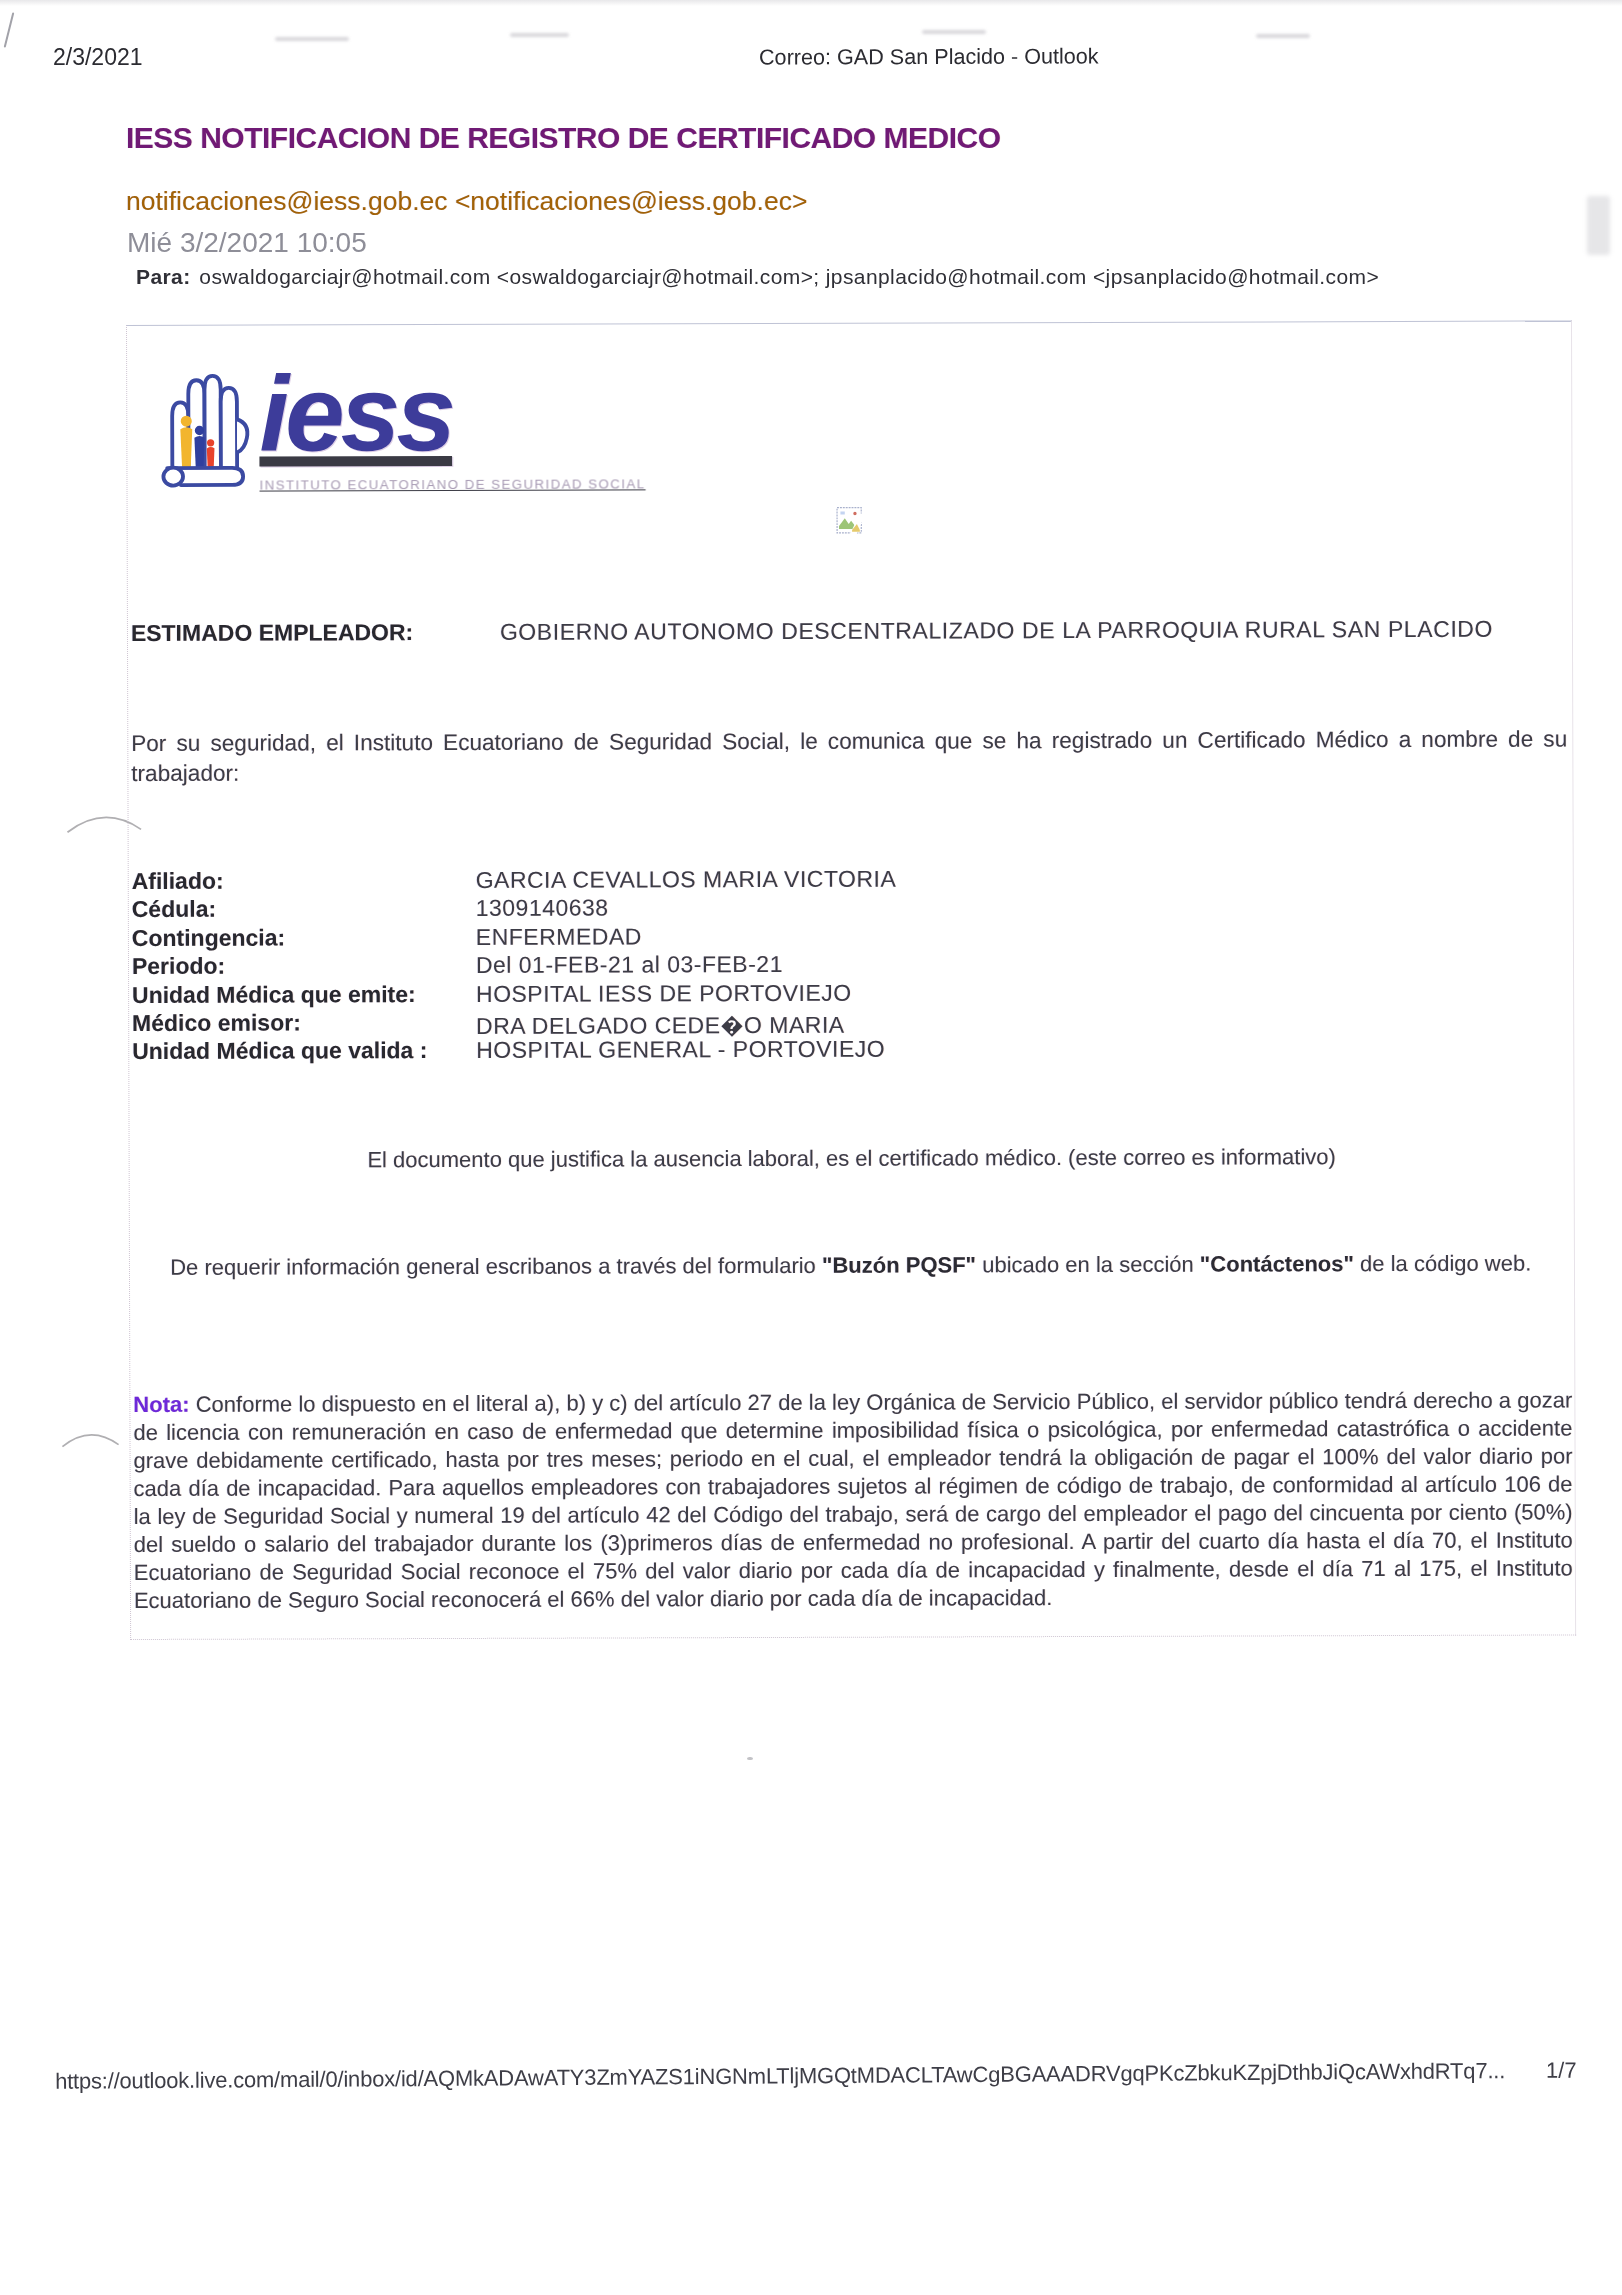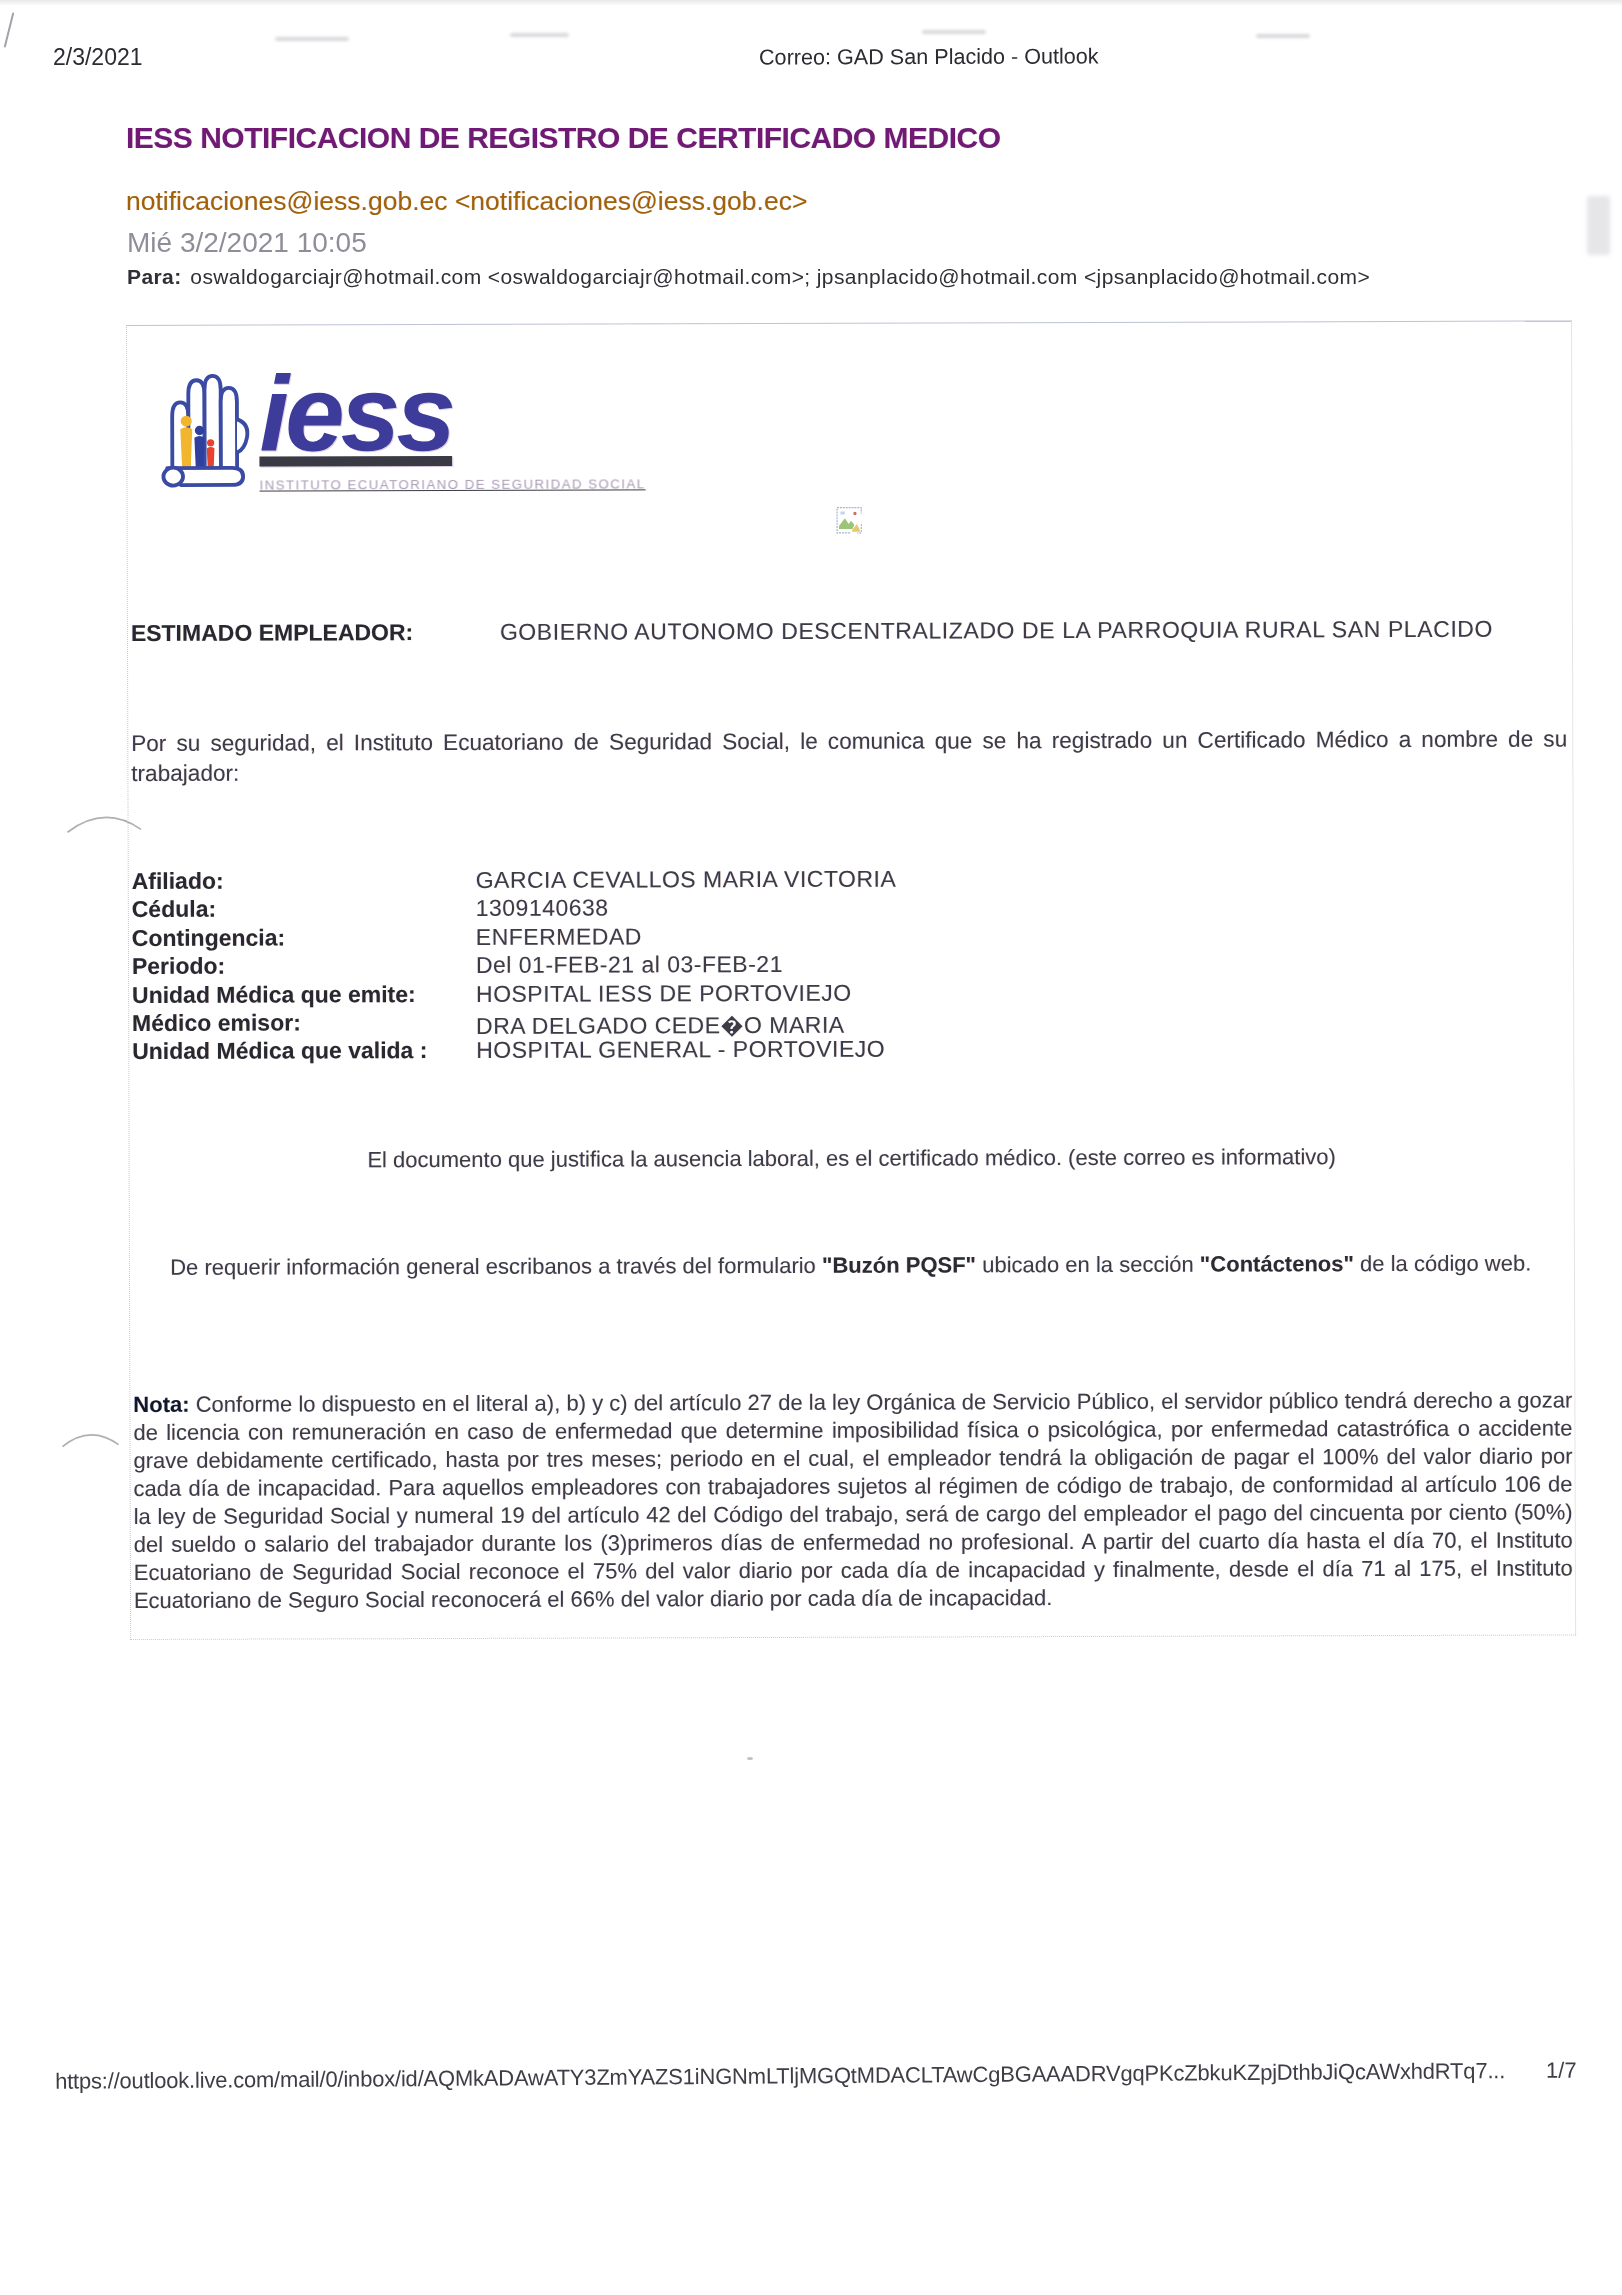--- a/index.html
+++ b/index.html
@@ -22,21 +22,21 @@
 
   
   .hdr-date{position:absolute;left:53px;top:44px;font-size:23px;color:#2b2b31;}
   .hdr-title{position:absolute;left:759px;top:44px;font-size:21.6px;color:#2b2b31;transform:rotate(-.2deg);}
 
   
   .subject{position:absolute;left:126px;top:121px;font-size:30px;font-weight:700;
     letter-spacing:-0.5px;color:#701a75;}
   .from{position:absolute;left:126px;top:186px;font-size:26.5px;color:#a16207;}
   .sent{position:absolute;left:127px;top:227px;font-size:28px;color:#8e8e98;}
-  .para-row{position:absolute;left:127px;top:265px;font-size:21px;color:#2f2f36;letter-spacing:0.4px;}
+  .para-row{position:absolute;left:136px;top:265px;font-size:21px;color:#2f2f36;letter-spacing:0.4px;}
   .para-row .lbl{font-weight:700;margin-right:8.8px;}
 
   
   .msg-box{position:absolute;left:126px;top:325px;width:1446px;height:1315px;
     border:1px dotted #cfc5d2;border-top:1.5px solid #bfc3d5;box-sizing:border-box;
     transform:rotate(-.18deg);transform-origin:0 0;}
   .logo{position:absolute;left:27px;top:25.5px;display:flex;align-items:flex-start;}
   .logo svg.hand{width:98px;height:143px;}
   .wordmark-col{margin-left:7px;margin-top:13.7px;text-decoration:underline;}
   .wordmark{font-size:107px;line-height:98px;font-weight:800;font-style:italic;
@@ -57,21 +57,21 @@
   .drow .lbl{font-weight:700;width:344px;flex:none;color:#28282f;}
   .drow .val{letter-spacing:0.5px;color:#3c3c46;}
 
   .info-note{position:absolute;left:0;top:822px;width:100%;text-align:center;
     font-size:22px;color:#3c3c46;}
   .pqsf{position:absolute;left:7.8px;top:926px;width:1426px;text-align:center;
     font-size:22px;line-height:31px;color:#3c3c46;}
   .pqsf .b{font-weight:700;color:#2b2b33;}
   .nota{position:absolute;left:2.9px;top:1065px;width:1439px;font-size:22px;line-height:28px;
     text-align:justify;color:#3c3c46;}
-  .nota .b{font-weight:700;color:#0f172a;}
+  .nota .b{font-weight:700;color:#6d28d9;}
 
   
   .footer{position:absolute;left:0;top:2069px;width:1623px;transform:rotate(-.42deg);
     transform-origin:19.6px 50%;font-size:22px;color:#3e3e47;}
   .footer .url{position:absolute;left:55px;top:0;letter-spacing:-0.2px;white-space:nowrap;}
   .footer .pageno{position:absolute;left:1546px;top:0;}
 </style>
 </head>
 <body>
 

